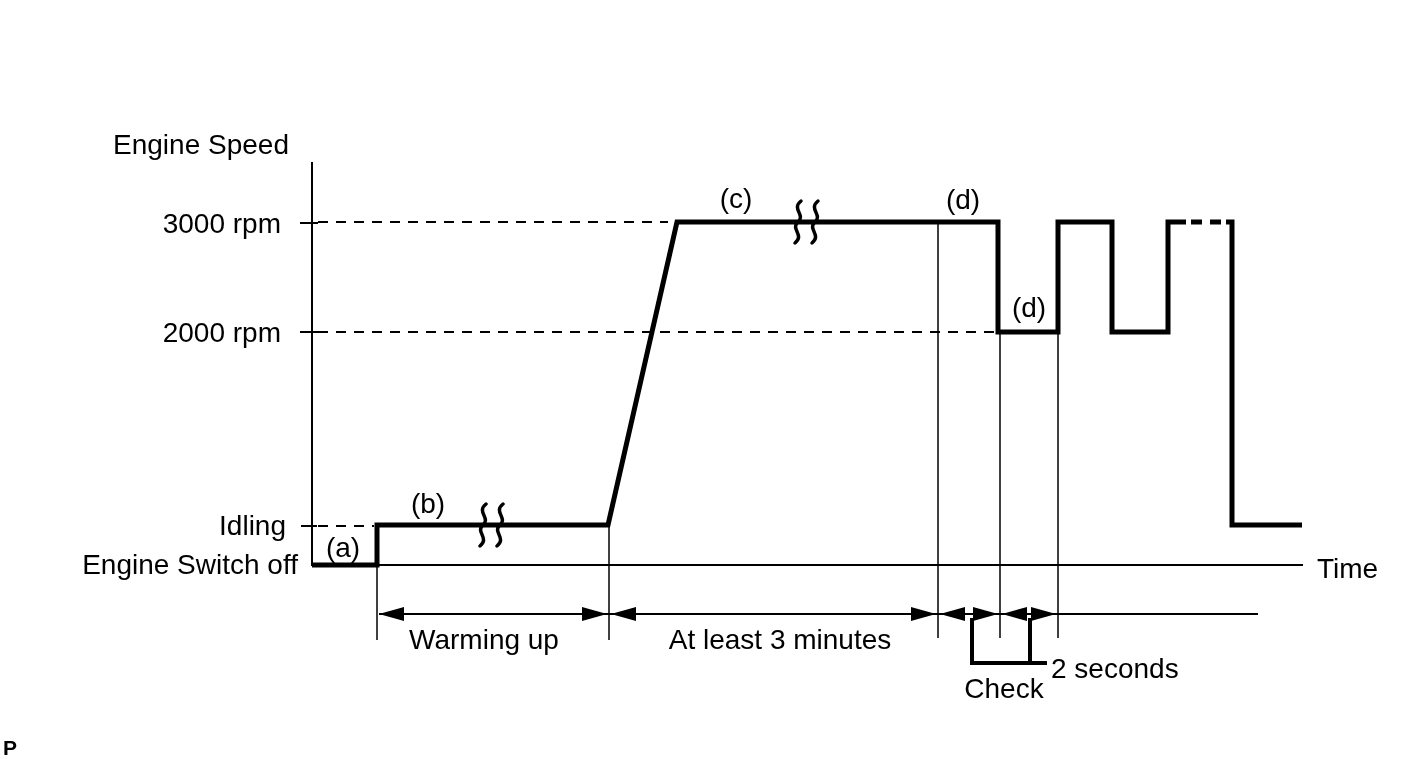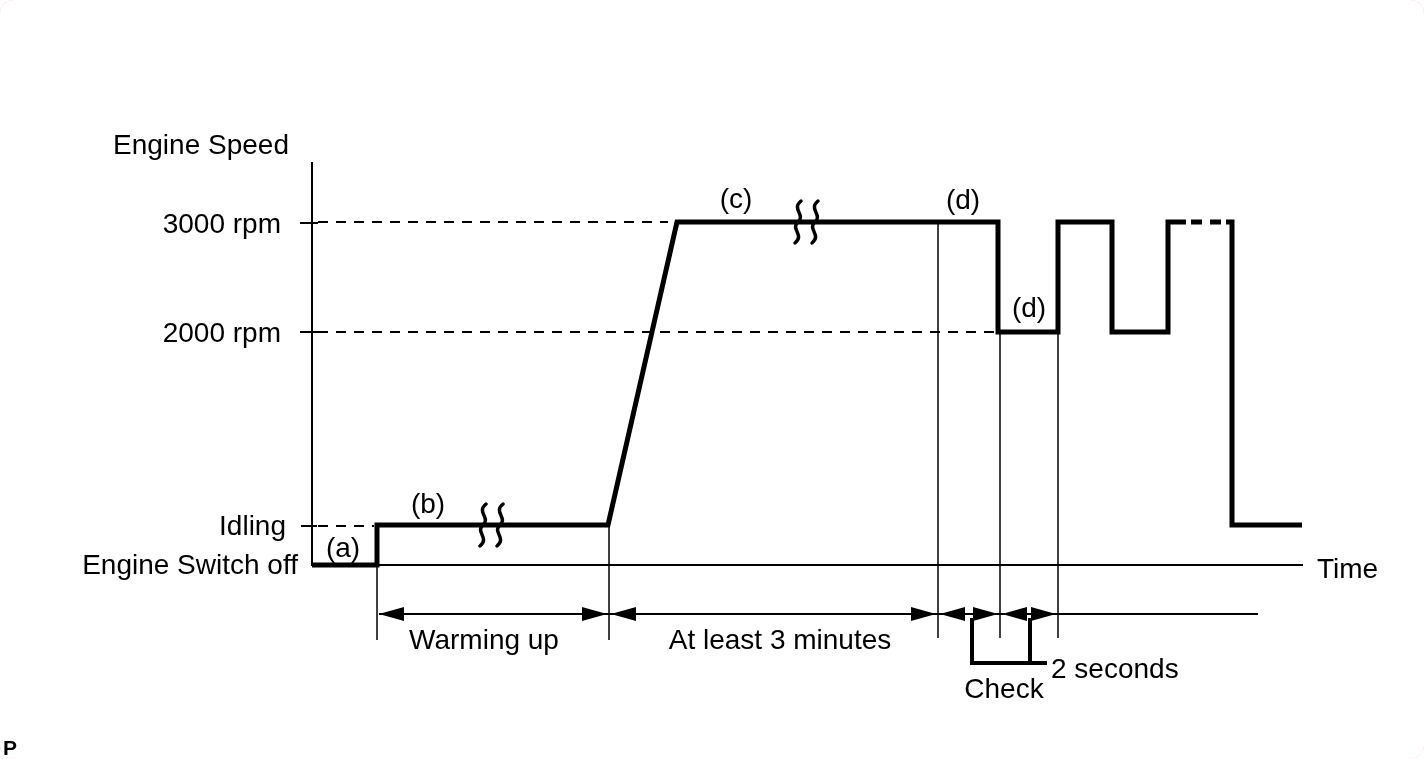--- a/index.html
+++ b/index.html
@@ -6,21 +6,20 @@
     margin: 0;
     padding: 0;
     background: #ffffff;
   }
   .stage {
     position: relative;
     width: 1424px;
     height: 759px;
     background: #fca5a5;
     overflow: hidden;
-    border-radius: 14px;
   }
   svg text {
     font-family: "Liberation Sans", sans-serif;
     font-size: 28px;
     fill: #000000;
   }
   svg text.small-bold {
     font-size: 21px;
     font-weight: bold;
   }

